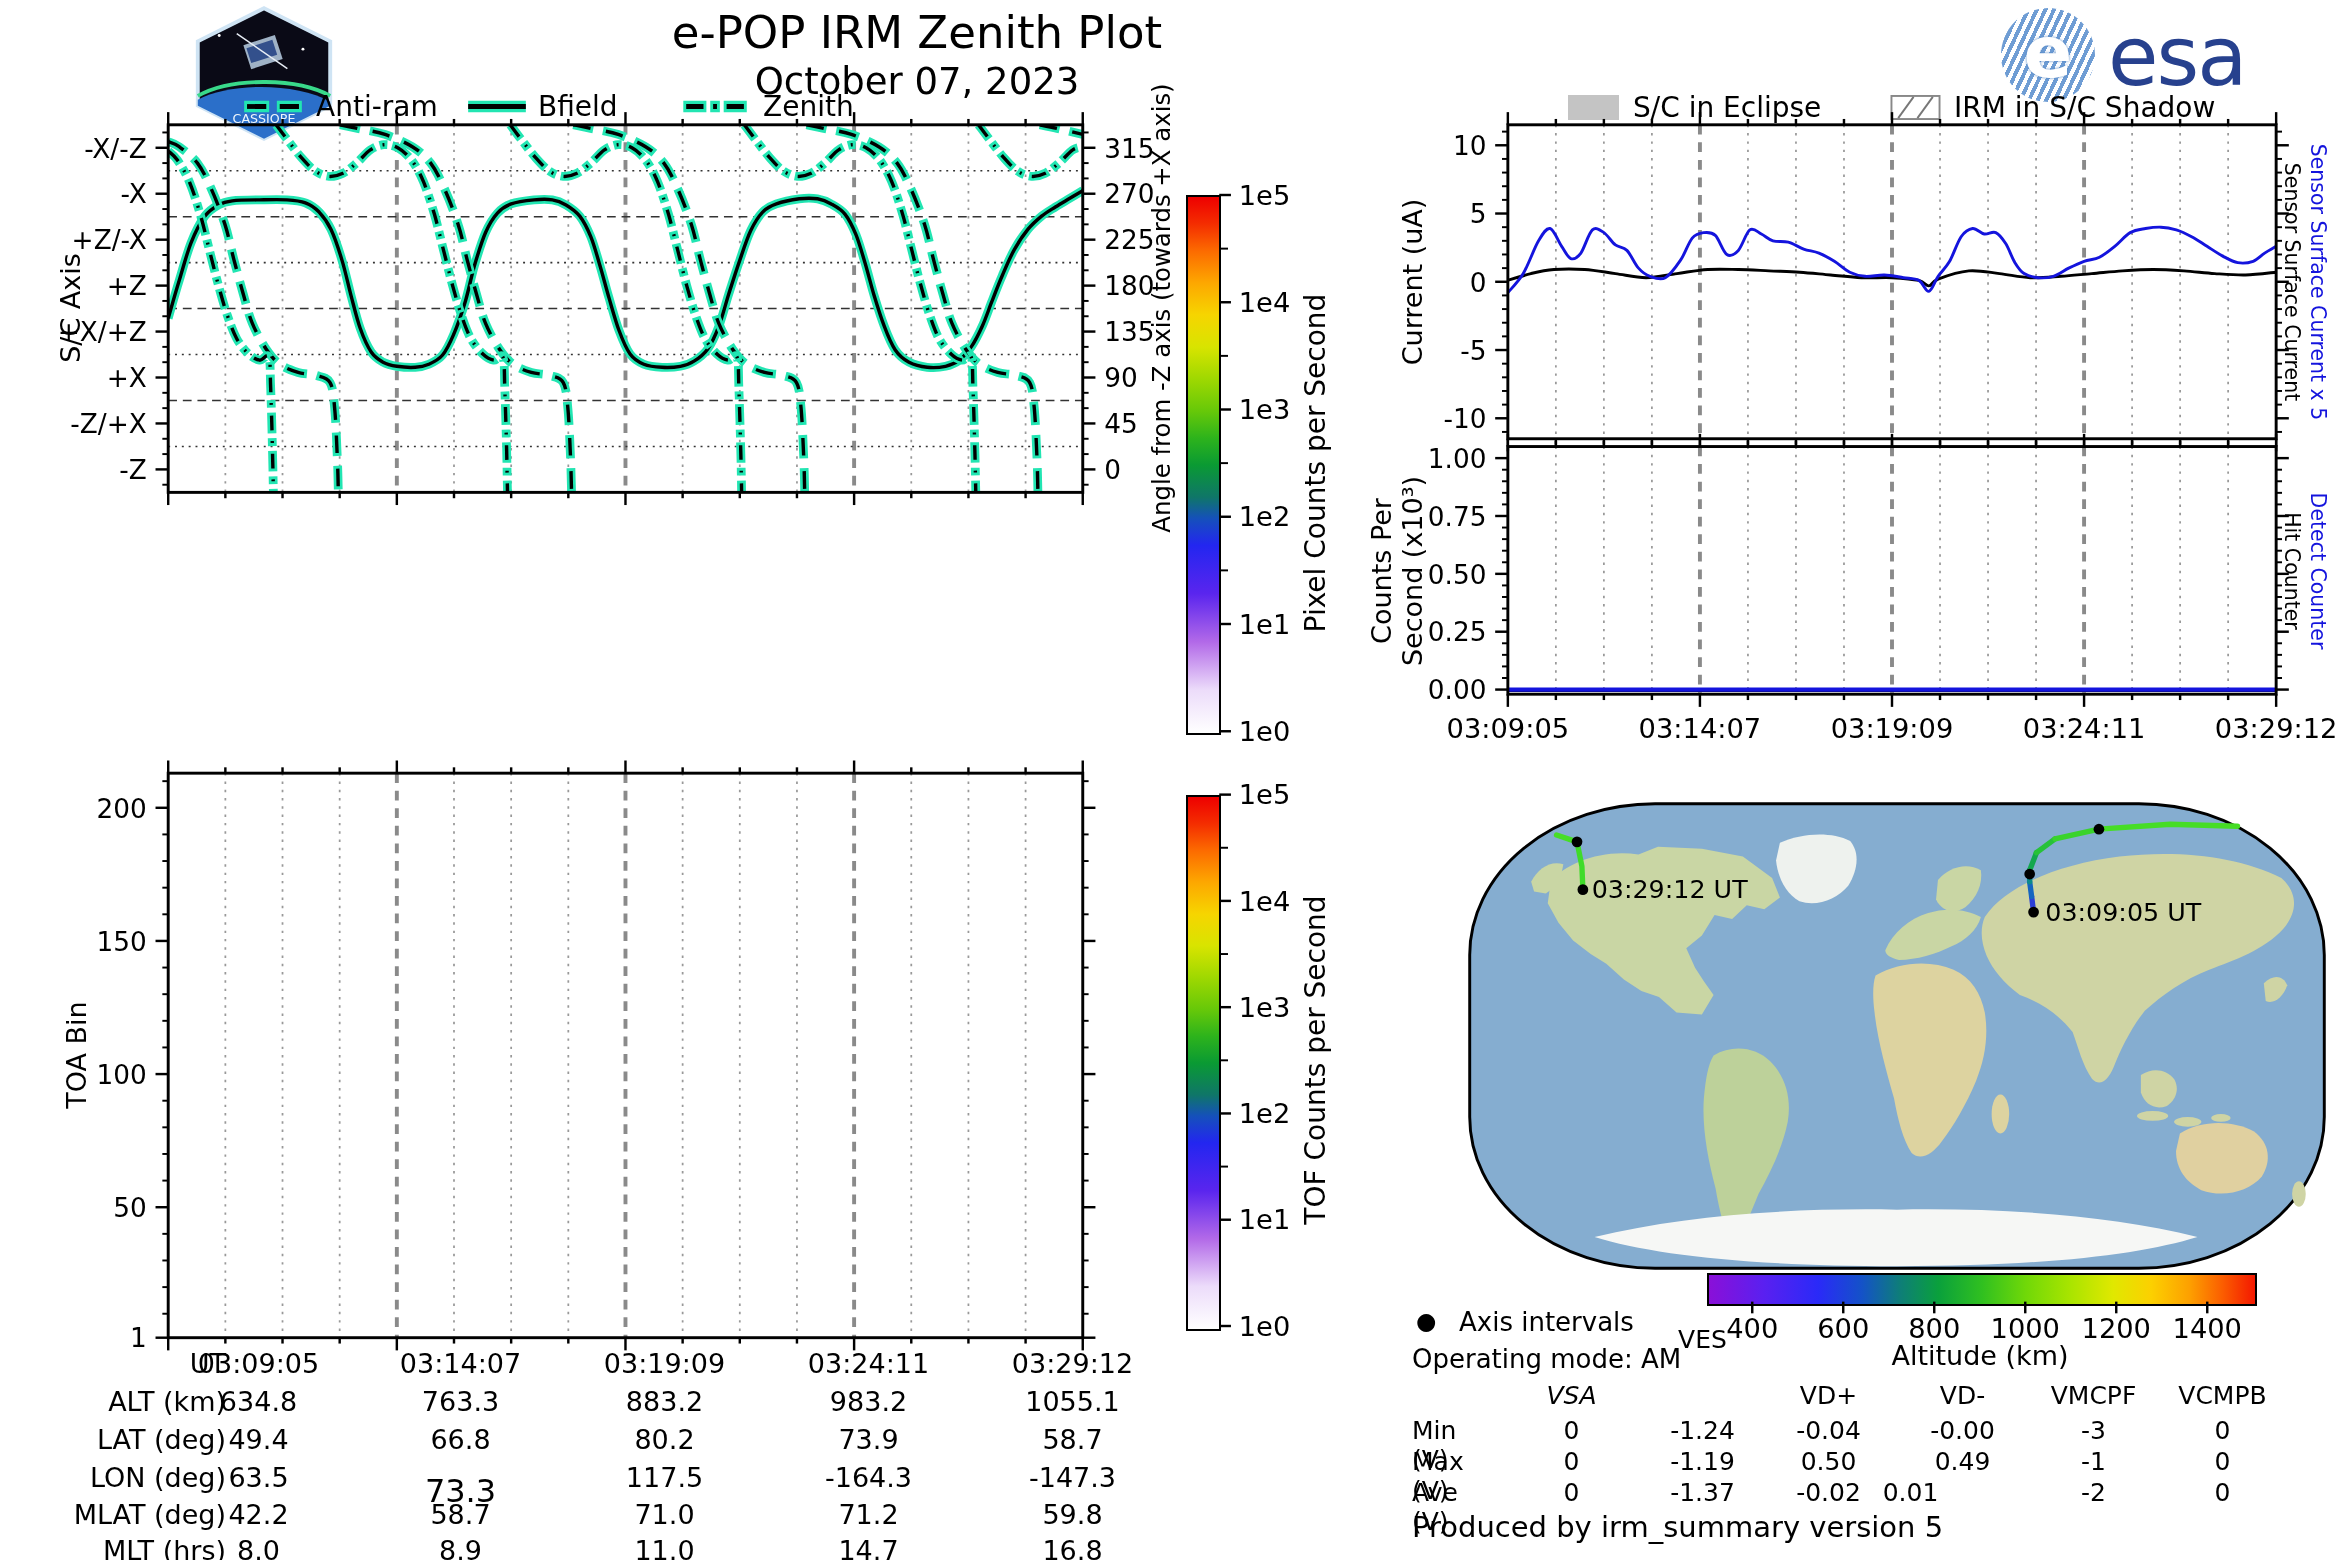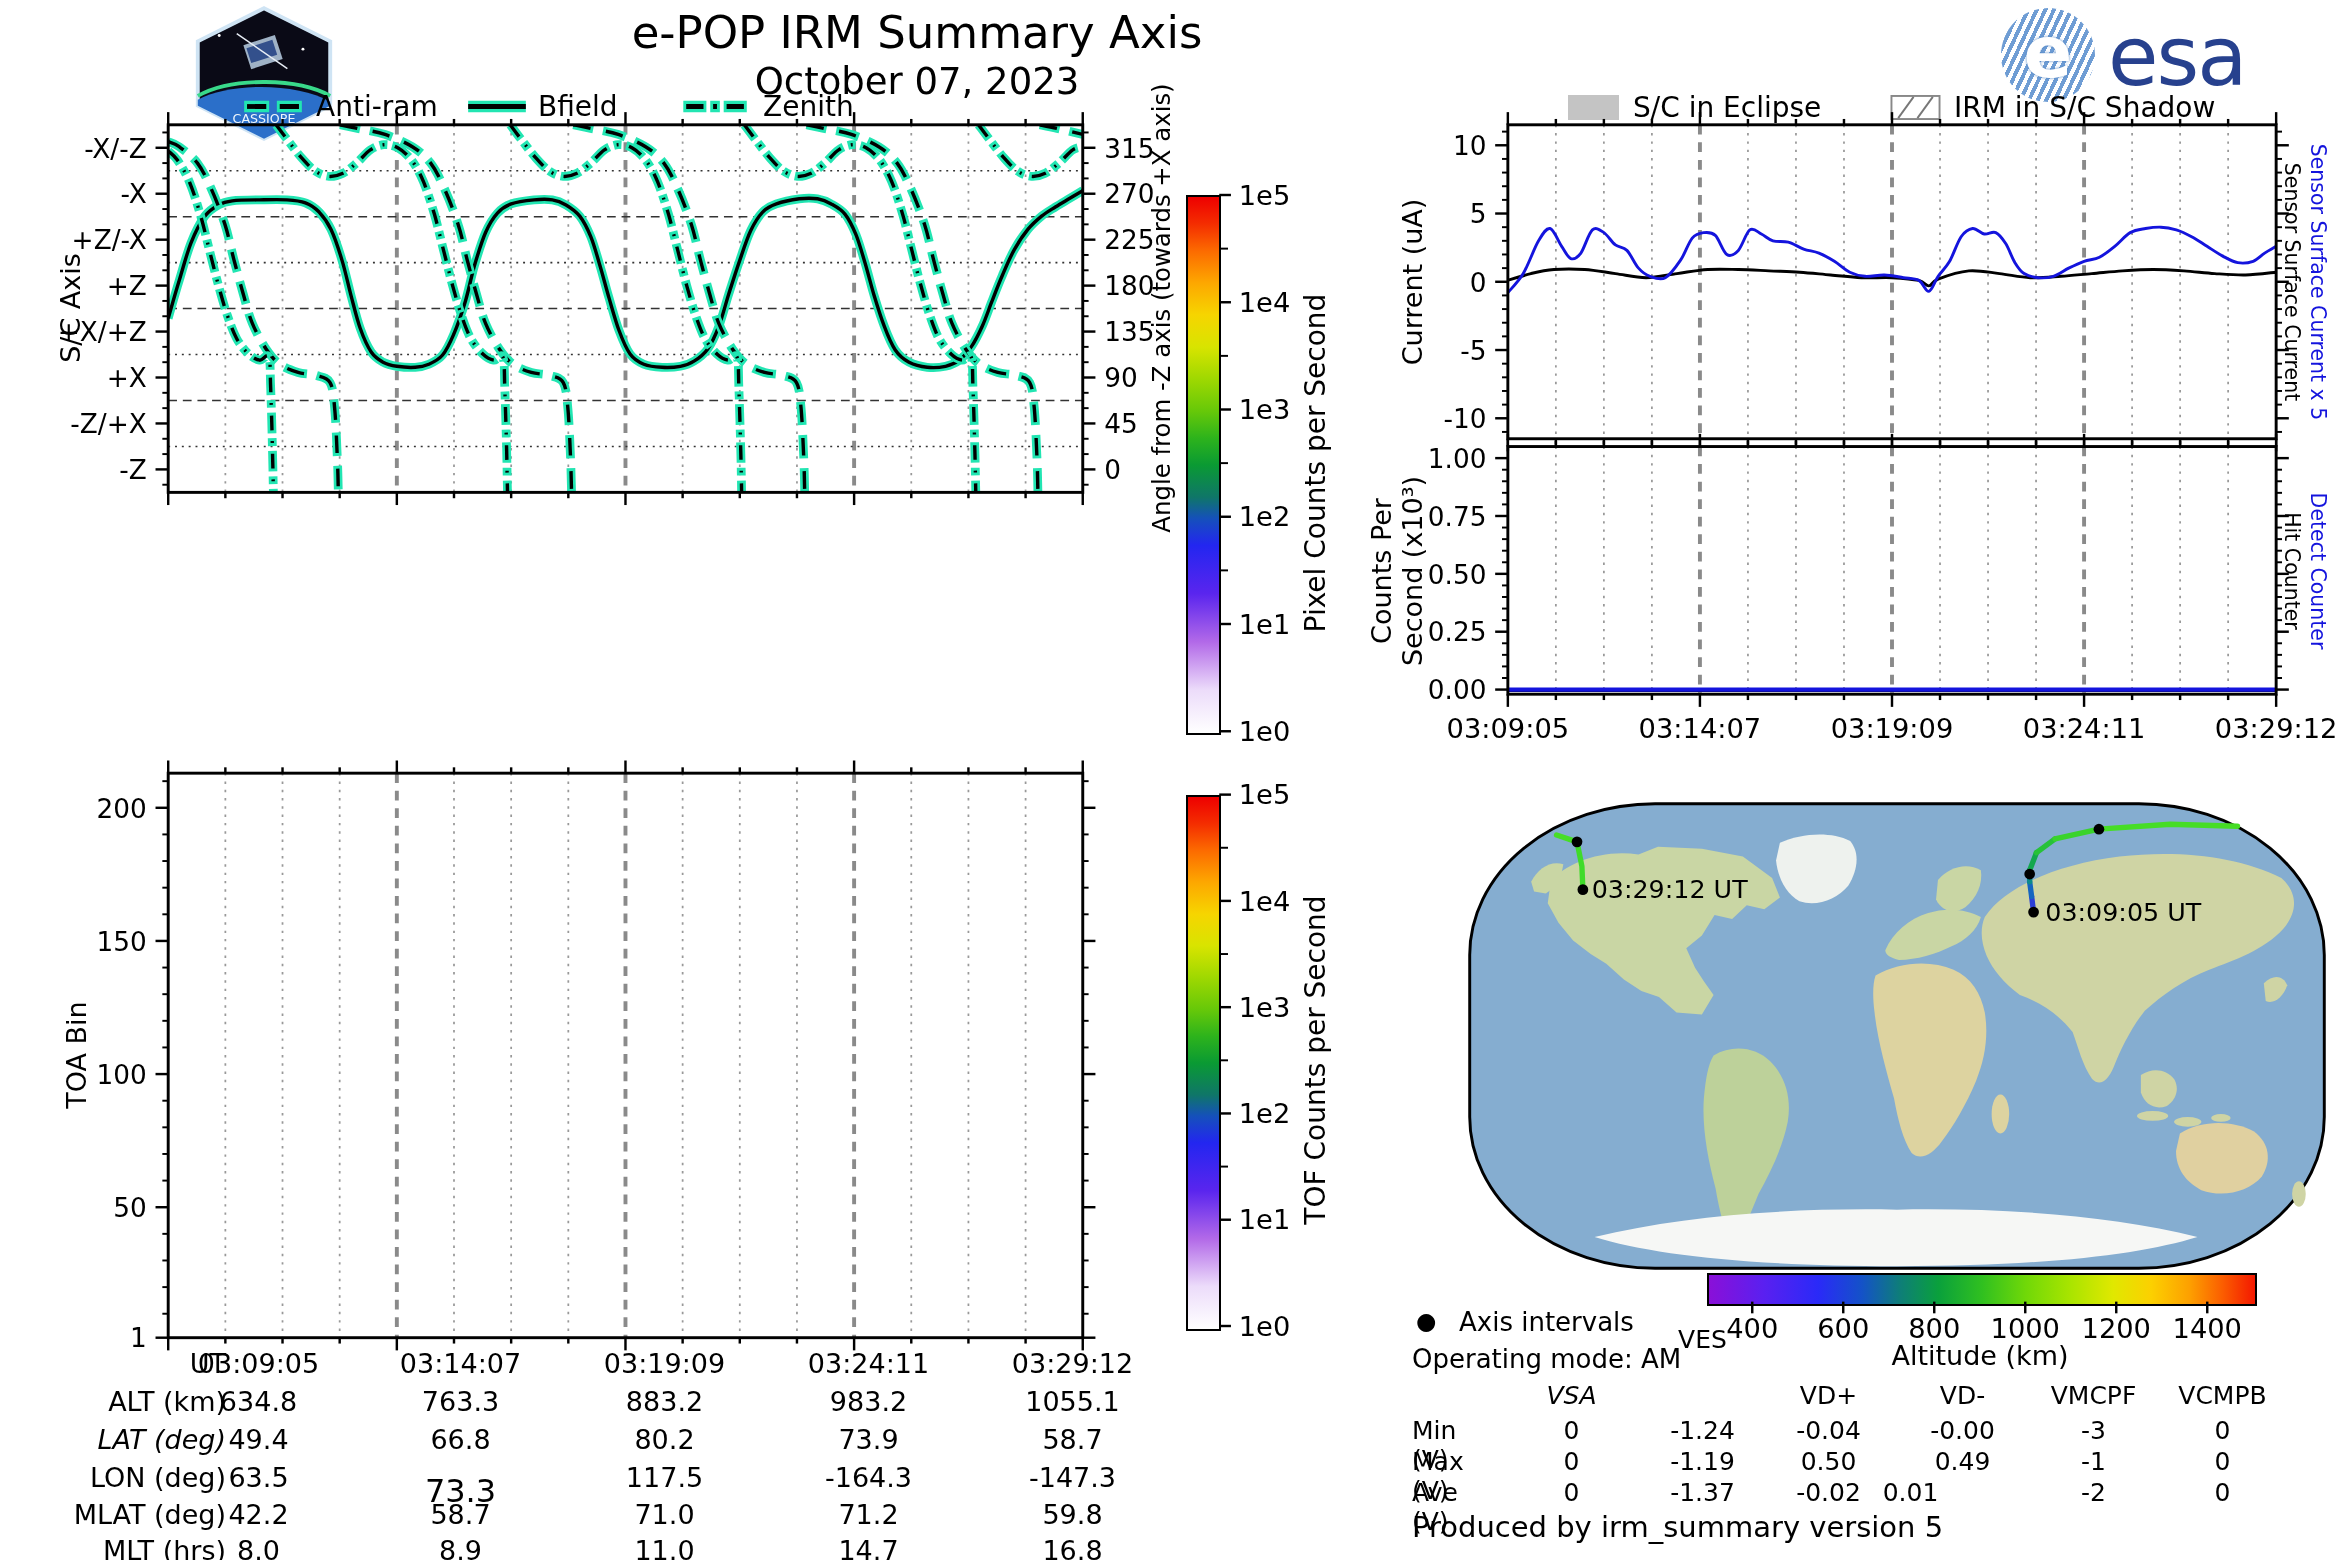--- a/index.html
+++ b/index.html
@@ -37,21 +37,21 @@
     <path d="M8,96 C40,78 110,78 144,98 L144,102 76,136 8,102 Z" fill="#2b6fc9"></path>
     <path d="M8,92 C44,72 112,74 144,92" fill="none" stroke="#39d98a" stroke-width="4"></path>
     <rect x="58" y="34" width="34" height="26" fill="#9fb2c6" transform="rotate(-18 75 47)"></rect>
     <rect x="60" y="38" width="28" height="16" fill="#33508c" transform="rotate(-18 75 47)"></rect>
     <line x1="48" y1="28" x2="100" y2="64" stroke="#e8eef6" stroke-width="1.5"></line>
     <circle cx="30" cy="30" r="1.5" fill="#fff"></circle>
     <circle cx="116" cy="44" r="1.5" fill="#fff"></circle>
     <text x="76" y="120" text-anchor="middle" font-size="13" fill="#eef5fb">CASSIOPE</text>
   </svg>
 
-  <div class="abs ctr" style="left:332px;top:5.9px;width:1170px;font-size:45px">e-POP IRM Summary Axis</div>
+  <div class="abs ctr" style="left:332px;top:5.9px;width:1170px;font-size:45px">e-POP IRM Zenith Plot</div>
   <div class="abs ctr" style="left:332px;top:60px;width:1170px;font-size:37px">October 07, 2023</div>
 
   <div class="abs" style="left:2001px;top:7.8px">
     <div class="esa-globe">
         <div class="esa-e">e</div>
       </div>
   </div>
   <div class="abs esa-word" style="left:2108px;top:15.6px">esa</div>
 
   <svg class="abs" style="left:242px;top:94px" width="62" height="25" viewBox="0 0 64 26">
@@ -181,21 +181,21 @@
       <div style="position: absolute; font-size: 27px; top: 1348px; left: 314px; width: 293px; text-align: center;">03:14:07</div>
       <div style="position: absolute; font-size: 27px; top: 1348px; left: 518px; width: 293px; text-align: center;">03:19:09</div>
       <div style="position: absolute; font-size: 27px; top: 1348px; left: 722px; width: 293px; text-align: center;">03:24:11</div>
       <div style="position: absolute; font-size: 27px; top: 1348px; left: 926px; width: 293px; text-align: center;">03:29:12</div>
       <div style="position: absolute; font-size: 27px; top: 1386px; left: 0px; width: 226px; text-align: right;">ALT (km)</div>
       <div style="position: absolute; font-size: 27px; top: 1386px; left: 112px; width: 293px; text-align: center;">634.8</div>
       <div style="position: absolute; font-size: 27px; top: 1386px; left: 314px; width: 293px; text-align: center;">763.3</div>
       <div style="position: absolute; font-size: 27px; top: 1386px; left: 518px; width: 293px; text-align: center;">883.2</div>
       <div style="position: absolute; font-size: 27px; top: 1386px; left: 722px; width: 293px; text-align: center;">983.2</div>
       <div style="position: absolute; font-size: 27px; top: 1386px; left: 926px; width: 293px; text-align: center;">1055.1</div>
-      <div style="position: absolute; font-size: 27px; top: 1424px; left: 0px; width: 226px; text-align: right; font-style: italic;">LAT (deg)</div>
+      <div style="position: absolute; font-size: 27px; top: 1424px; left: 0px; width: 226px; text-align: right;">LAT (deg)</div>
       <div style="position: absolute; font-size: 27px; top: 1424px; left: 112px; width: 293px; text-align: center;">49.4</div>
       <div style="position: absolute; font-size: 27px; top: 1424px; left: 314px; width: 293px; text-align: center;">66.8</div>
       <div style="position: absolute; font-size: 27px; top: 1424px; left: 518px; width: 293px; text-align: center;">80.2</div>
       <div style="position: absolute; font-size: 27px; top: 1424px; left: 722px; width: 293px; text-align: center;">73.9</div>
       <div style="position: absolute; font-size: 27px; top: 1424px; left: 926px; width: 293px; text-align: center;">58.7</div>
       <div style="position: absolute; font-size: 27px; top: 1462px; left: 0px; width: 226px; text-align: right;">LON (deg)</div>
       <div style="position: absolute; font-size: 27px; top: 1462px; left: 112px; width: 293px; text-align: center;">63.5</div>
       <div style="position: absolute; font-size: 32px; top: 1472px; left: 314px; width: 293px; text-align: center;">73.3</div>
       <div style="position: absolute; font-size: 27px; top: 1462px; left: 518px; width: 293px; text-align: center;">117.5</div>
       <div style="position: absolute; font-size: 27px; top: 1462px; left: 722px; width: 293px; text-align: center;">-164.3</div>

